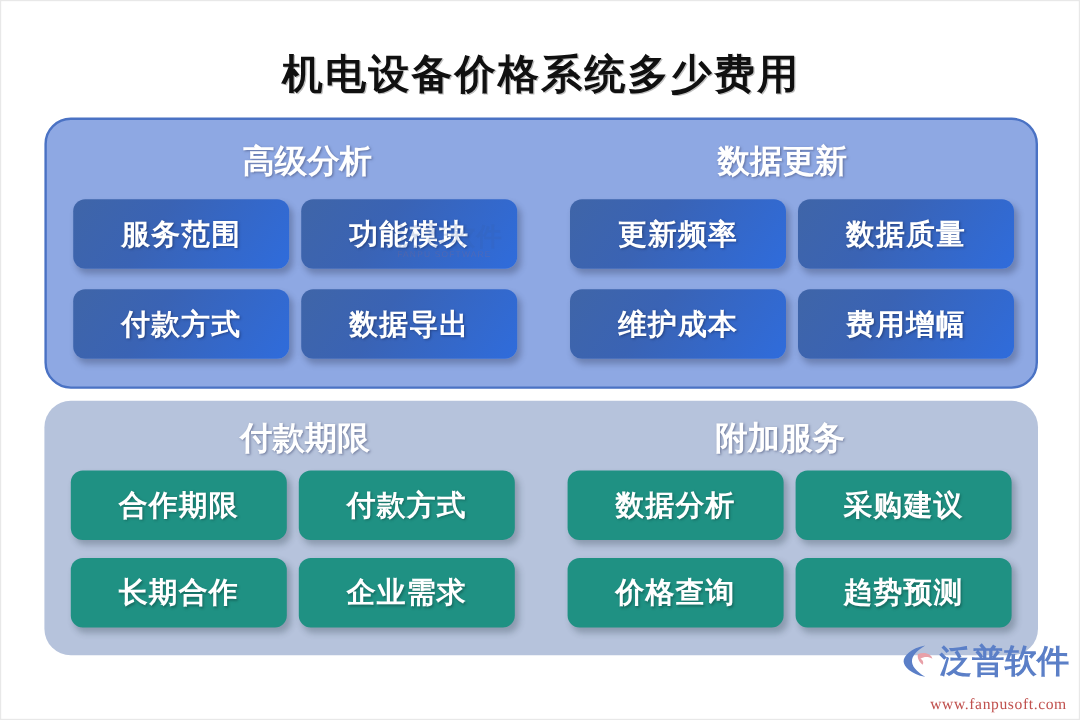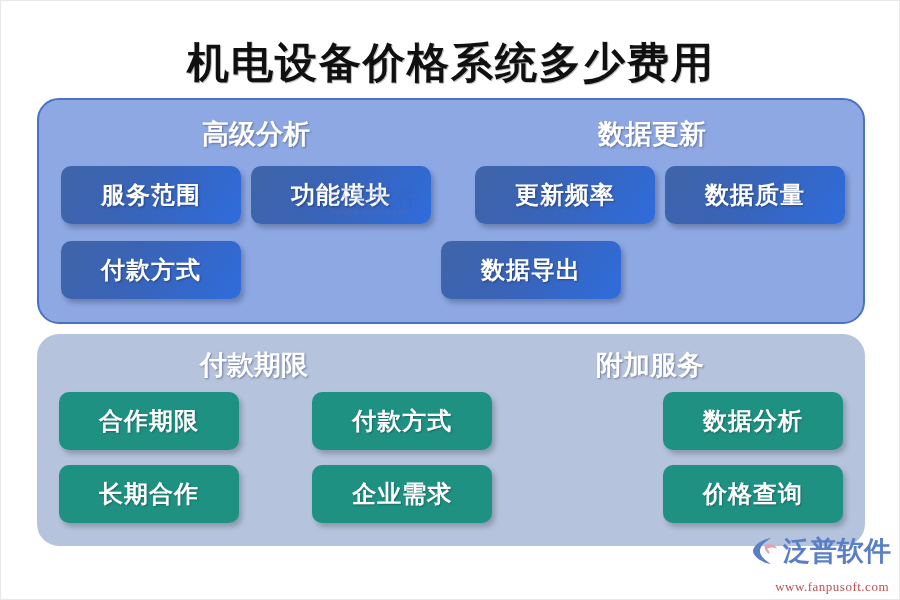--- a/index.html
+++ b/index.html
@@ -20,21 +20,21 @@
 
   
   .title {
     position: absolute;
     top: 36px;
     left: 0;
     width: 900px;
     text-align: center;
     font-family: "Liberation Serif", "DejaVu Serif", serif;
     font-weight: bold;
-    font-size: 42px;
+    font-size: 34px;
     line-height: 52px;
     letter-spacing: 2px;
     color: #101010;
     text-shadow: 1px 1px 0 rgba(140,140,140,0.55);
     white-space: nowrap;
   }
 
   
   .watermark {
     position: absolute;
@@ -194,45 +194,49 @@
       <div class="chip chip-blue">功能模块</div>
       <div class="gap"></div>
       <div class="chip chip-blue">更新频率</div>
       <div class="chip chip-blue">数据质量</div>
     </div>
 
     <div class="row row-2">
       <div class="chip chip-blue">付款方式</div>
       <div class="chip chip-blue">数据导出</div>
       <div class="gap"></div>
+      <div class="chip chip-blue">维护成本</div>
+      <div class="chip chip-blue">费用增幅</div>
     </div>
   </div>
 
   <div class="watermark">
     <div class="wm-text">泛普软件</div>
     <div class="wm-sub">FANPU SOFTWARE</div>
   </div>
 
   <div class="panel panel-gray">
 
     <div class="group-head left">付款期限</div>
     <div class="group-head right">附加服务</div>
 
     <div class="row row-1">
       <div class="chip chip-green">合作期限</div>
       <div class="chip chip-green">付款方式</div>
       <div class="gap"></div>
       <div class="chip chip-green">数据分析</div>
+      <div class="chip chip-green">采购建议</div>
     </div>
 
     <div class="row row-2">
       <div class="chip chip-green">长期合作</div>
       <div class="chip chip-green">企业需求</div>
       <div class="gap"></div>
       <div class="chip chip-green">价格查询</div>
+      <div class="chip chip-green">趋势预测</div>
     </div>
   </div>
 
   <div class="logo">
     <div class="logo-row">
       <svg class="logo-mark" viewBox="0 0 30 30">
         <path d="M20 2 C8 4, 2 11, 2 15 C2 19, 8 26, 20 28 C12 23, 9 19, 9 15 C9 11, 12 7, 20 2 Z" fill="#5B7FC7"></path>
         <path d="M14 9 C20 7, 25 9, 26 13 C23 11, 19 11, 16 13 C18 14, 19 16, 18 18 C15 16, 13 12, 14 9 Z" fill="#E8A0A8"></path>
       </svg>
       <span class="logo-name">泛普软件</span>

